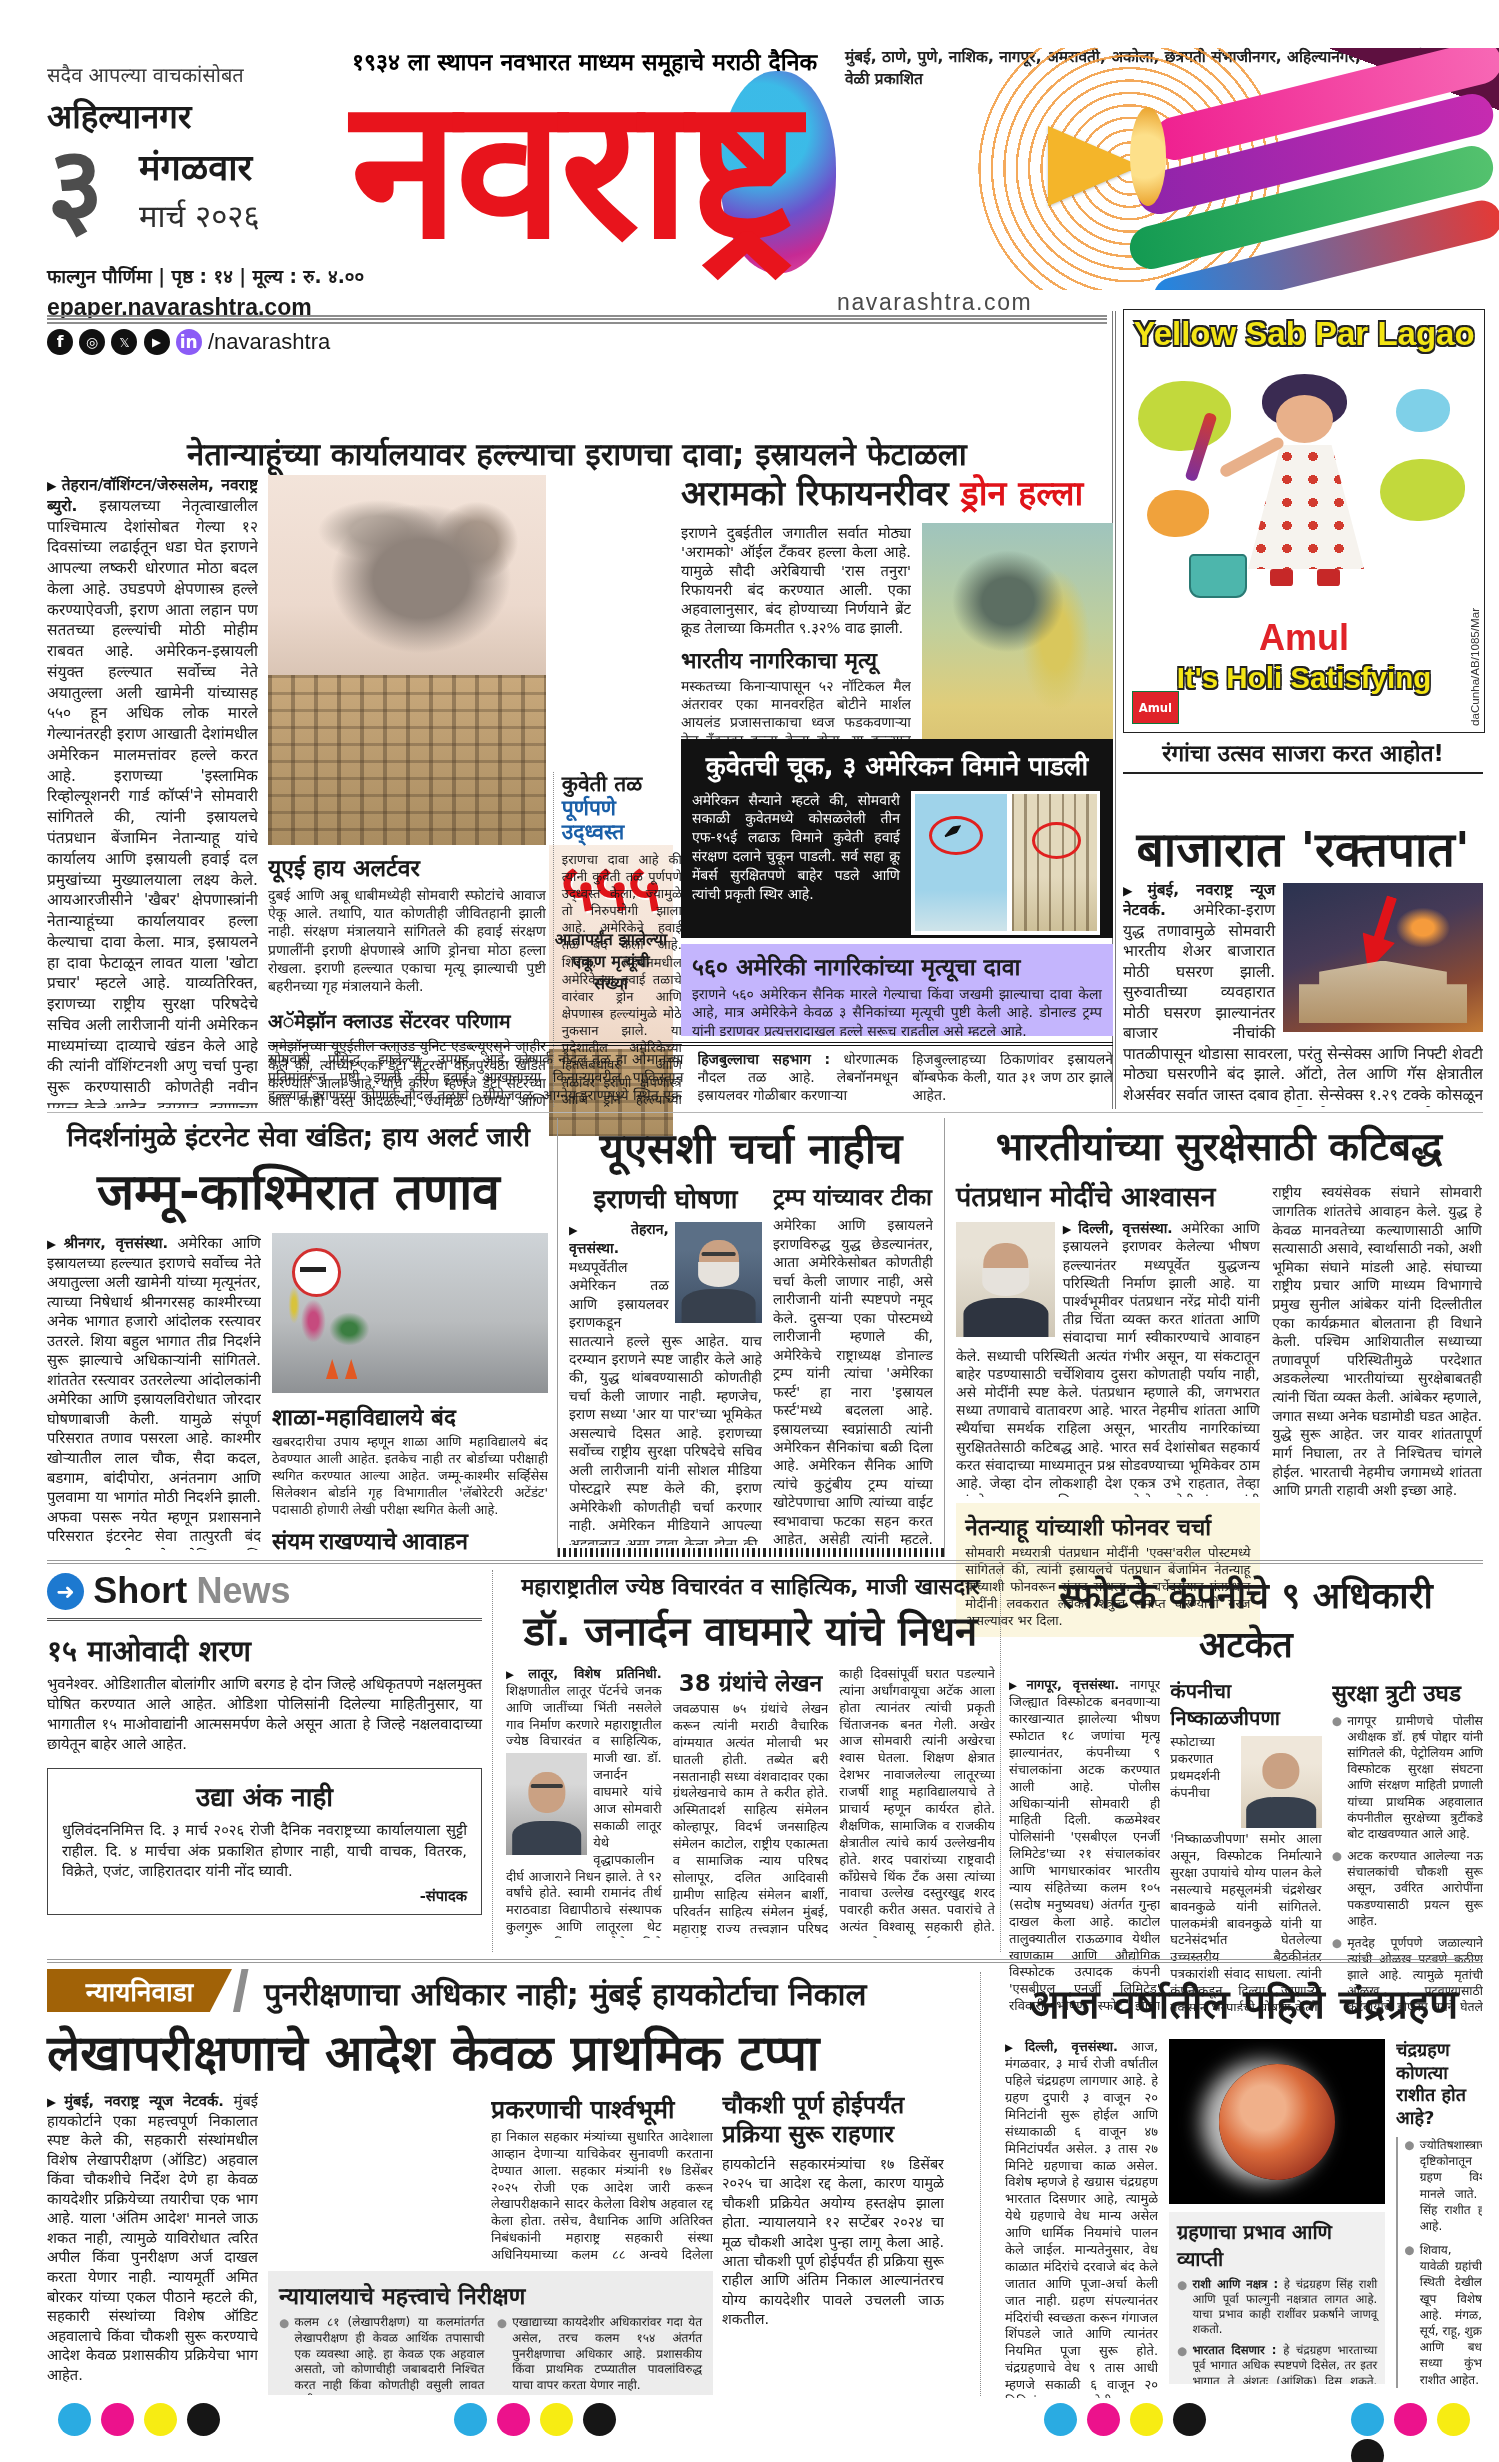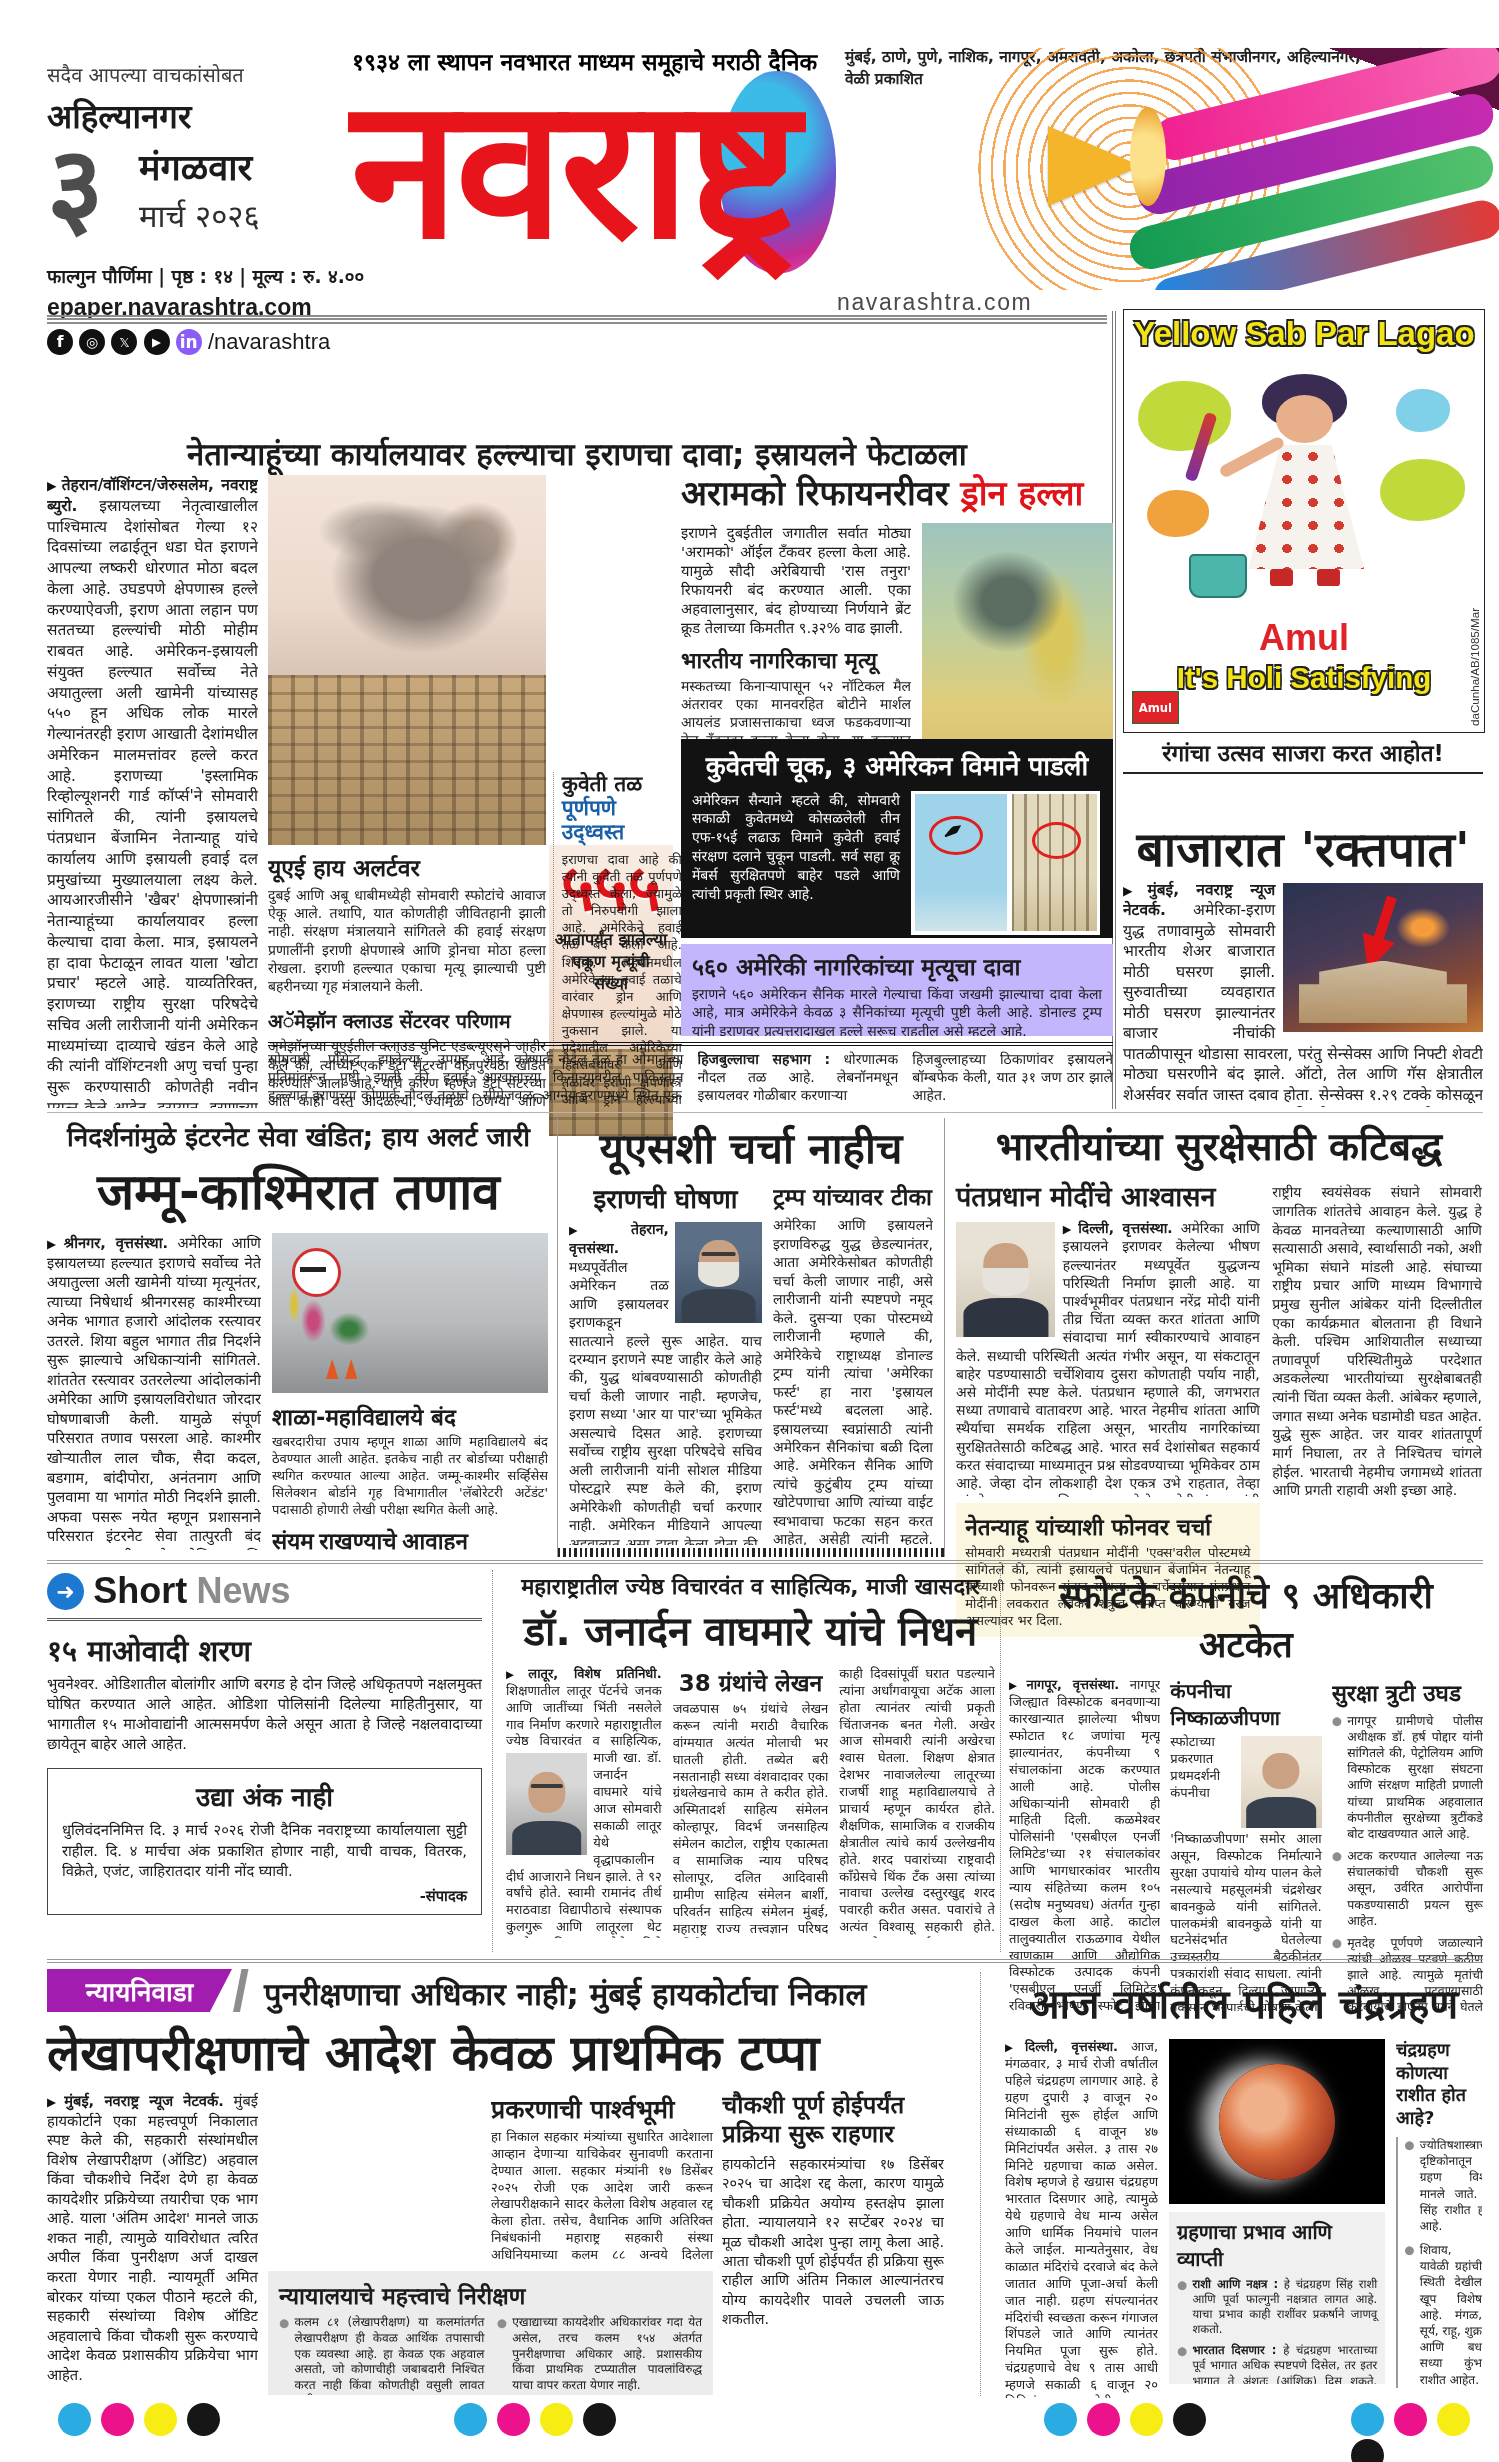--- a/index.html
+++ b/index.html
@@ -390,21 +390,21 @@
               <span class="just" style="font-size:12.4px;line-height:1.3;">मृतदेह पूर्णपणे जळाल्याने त्यांची ओळख पटवणे कठीण झाले आहे. त्यामुळे मृतांची ओळख पटवण्यासाठी कुटुंबीयांचे डीएनए नमुने घेतले जात आहेत.</span>
             </div>
 
         </div>
       </div>
     </div>
   </div>
 
   <div class="abs" style="left:47px;top:1959px;width:1436px;border-top:0.8px solid #999;border-bottom:0.8px solid #999;height:1.6px;"></div>
 
-  <div class="abs" style="left:47px;top:1969px;width:185px;height:43px;background:#a21caf;color:#fff;display:flex;align-items:center;justify-content:center;font-size:26px;font-weight:bold;clip-path:polygon(0 0,100% 0,88% 100%,0 100%);">न्यायनिवाडा</div>
+  <div class="abs" style="left:47px;top:1969px;width:185px;height:43px;background:#a16207;color:#fff;display:flex;align-items:center;justify-content:center;font-size:26px;font-weight:bold;clip-path:polygon(0 0,100% 0,88% 100%,0 100%);">न्यायनिवाडा</div>
   <div class="abs" style="left:233px;top:1969px;width:15.5px;height:43px;background:#8d8d8d;clip-path:polygon(55% 0,100% 0,45% 100%,0 100%);"></div>
   <div class="abs b" style="left:264px;top:1972px;width:730px;font-size:31px;">पुनरीक्षणाचा अधिकार नाही; मुंबई हायकोर्टाचा निकाल</div>
   <h2 class="abs b" style="left:47px;top:2018px;width:951px;font-size:49px;">लेखापरीक्षणाचे आदेश केवळ प्राथमिक टप्पा</h2>
 
   <div class="abs clip just" style="left:47px;top:2091px;width:211px;height:304px;font-size:14.7px;line-height:1.33;">
     <span class="dl"><span class="ptr">▶</span><span>मुंबई, नवराष्ट्र न्यूज नेटवर्क.</span></span>
     <span>मुंबई हायकोर्टाने एका महत्त्वपूर्ण निकालात स्पष्ट केले की, सहकारी संस्थांमधील विशेष लेखापरीक्षण (ऑडिट) अहवाल किंवा चौकशीचे निर्देश देणे हा केवळ कायदेशीर प्रक्रियेच्या तयारीचा एक भाग आहे. याला 'अंतिम आदेश' मानले जाऊ शकत नाही, त्यामुळे याविरोधात त्वरित अपील किंवा पुनरीक्षण अर्ज दाखल करता येणार नाही. न्यायमूर्ती अमित बोरकर यांच्या एकल पीठाने म्हटले की, सहकारी संस्थांच्या विशेष ऑडिट अहवालाचे किंवा चौकशी सुरू करण्याचे आदेश केवळ प्रशासकीय प्रक्रियेचा भाग आहेत.</span>
   </div>
 
   <div class="abs clip" style="left:491px;top:2091px;width:222px;height:172px;">

